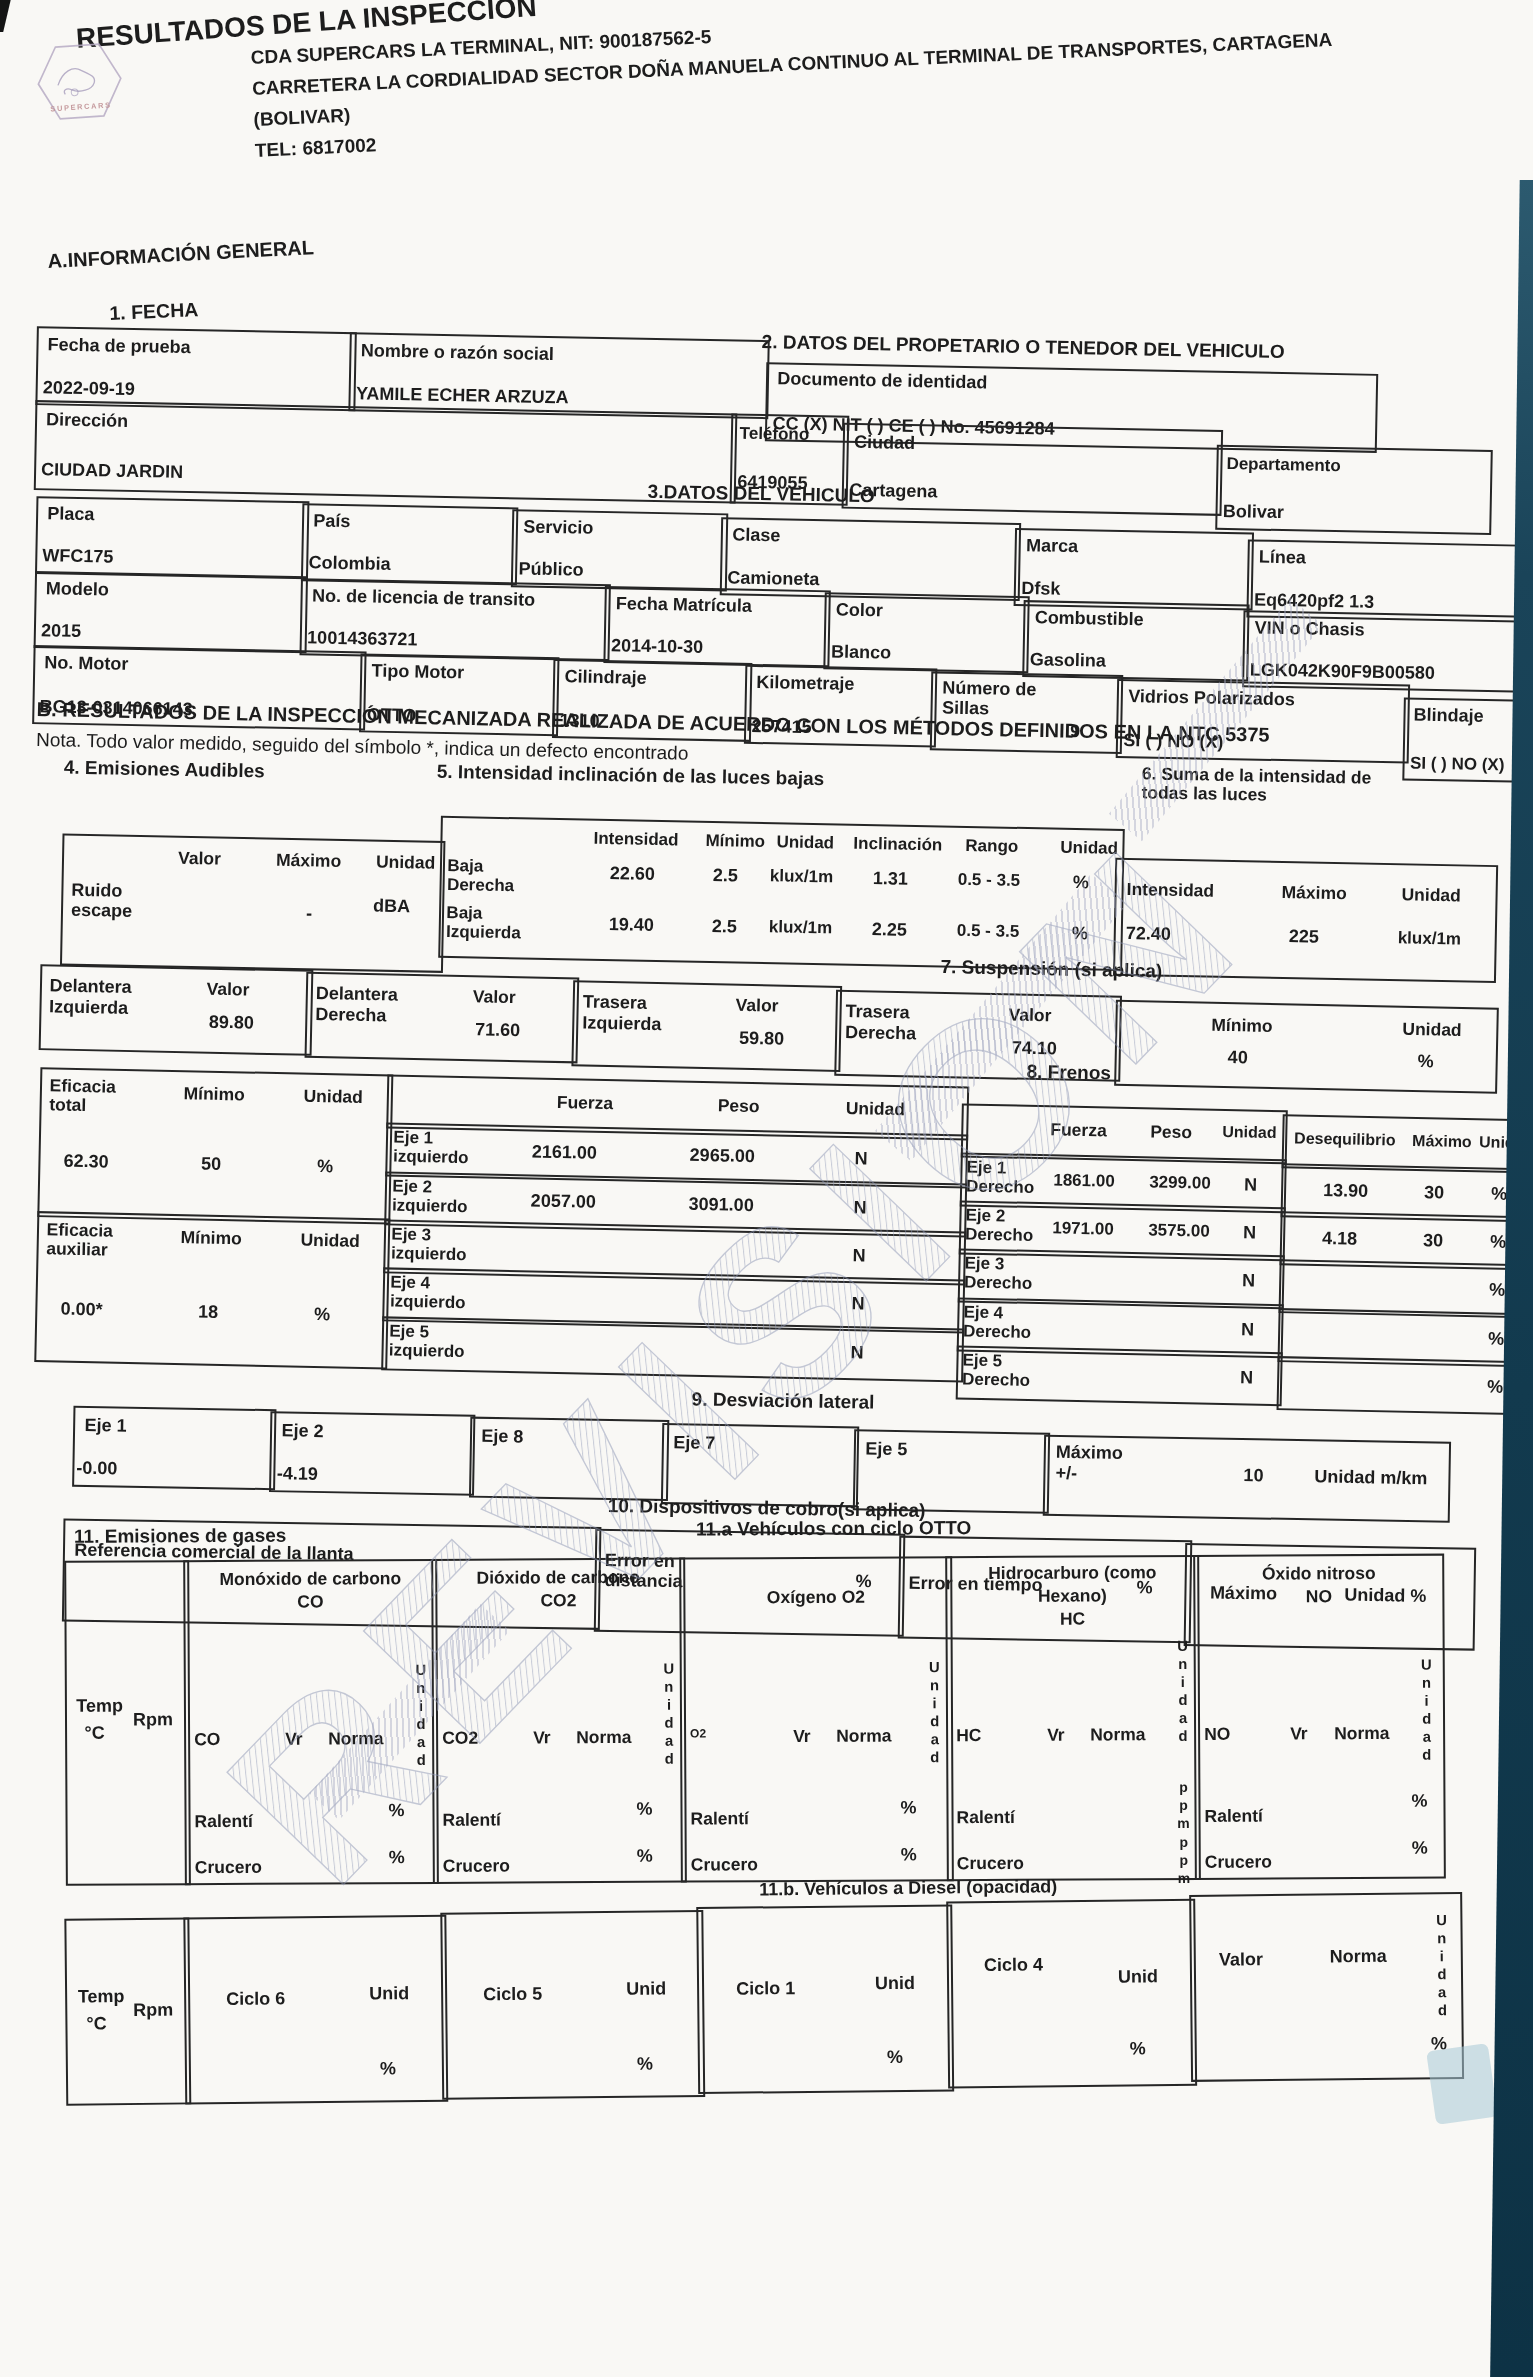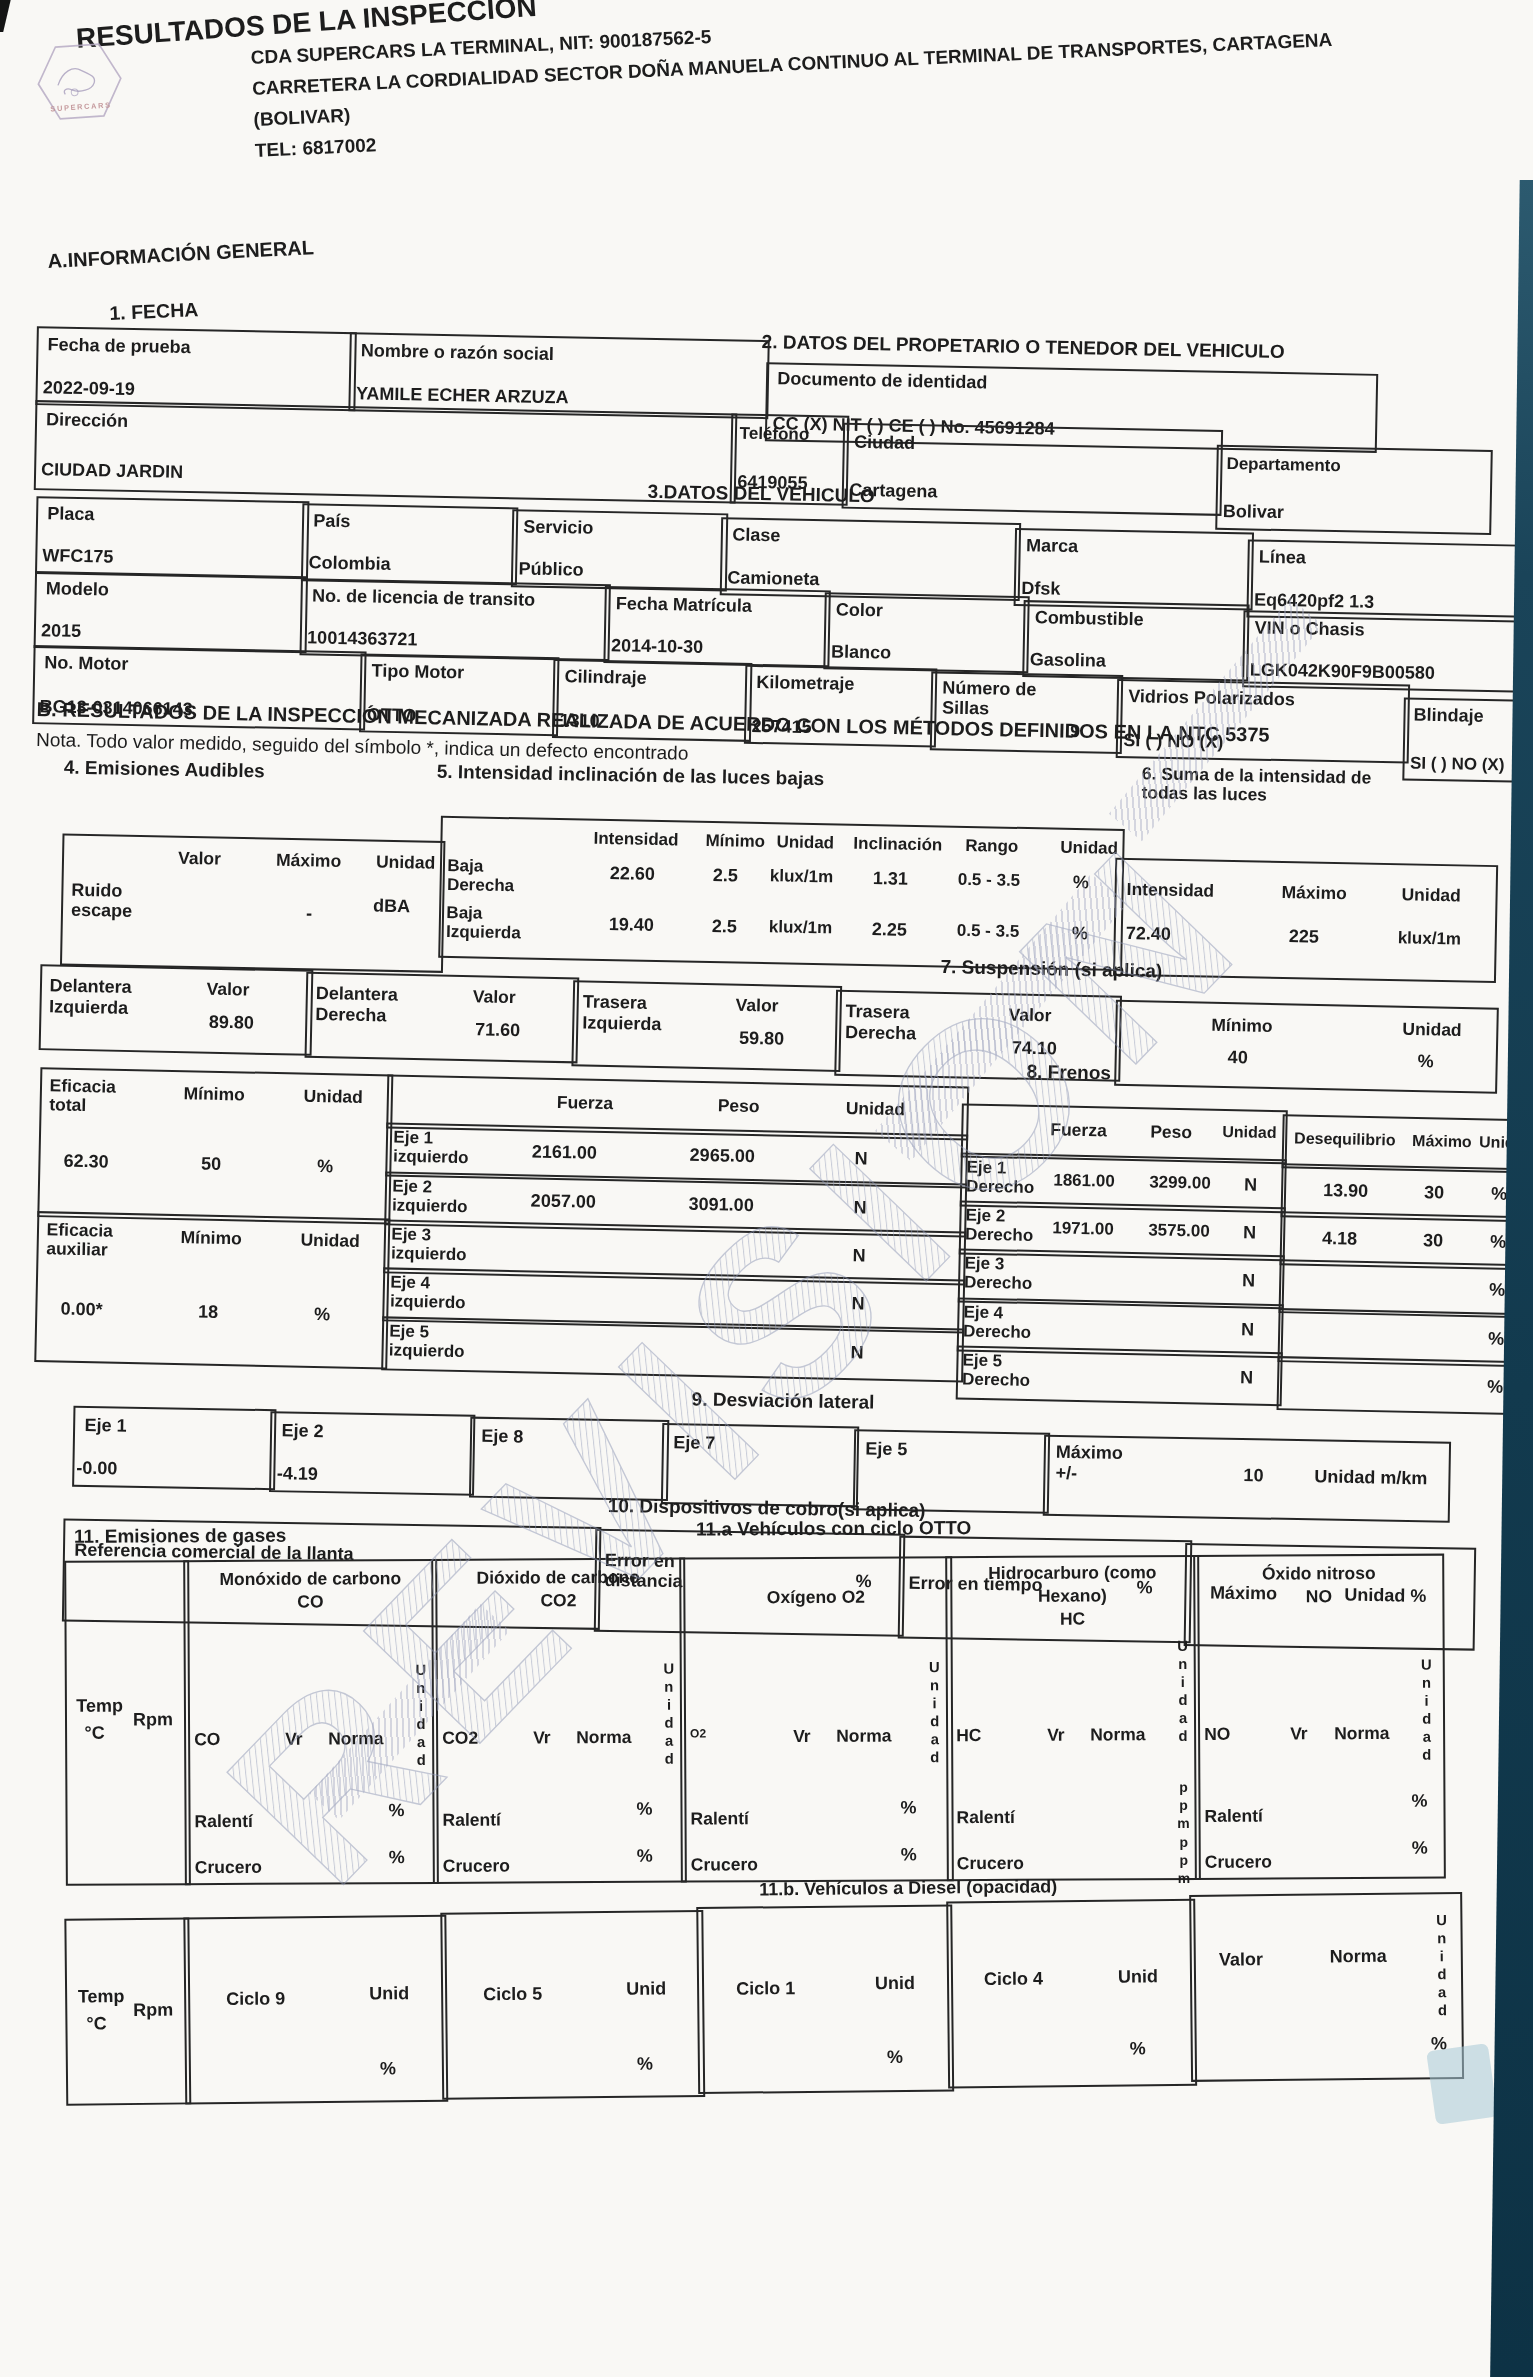--- a/index.html
+++ b/index.html
@@ -491,36 +491,36 @@
   </div>
 
   <div class="sec" style="left:34px;top:1887px;width:1471px;height:222px;transform:rotate(-0.6deg)">
     <span class="st" style="left:725px;top:0;font-size:18px">11.b. Vehículos a Diesel (opacidad)</span>
     <div class="c" style="left:30px;top:32px;width:121px;height:183px">
       <span class="fv" style="left:10.7px;top:67px">Temp</span>
       <span class="fv" style="left:19px;top:94px">°C</span>
       <span class="fv" style="left:66px;top:81px">Rpm</span>
     </div>
     <div class="c" style="left:149px;top:32px;width:259px;height:183px">
-      <span class="fv" style="left:40px;top:71px">Ciclo 9</span>
+      <span class="fv" style="left:40px;top:71px">Ciclo 6</span>
       <span class="fv" style="left:183px;top:67px">Unid</span>
       <span class="fv" style="left:193px;top:142px">%</span>
     </div>
     <div class="c" style="left:406px;top:29.6px;width:259px;height:183px">
       <span class="fv" style="left:40px;top:71px">Ciclo 5</span>
       <span class="fv" style="left:183px;top:67px">Unid</span>
       <span class="fv" style="left:193px;top:142px">%</span>
     </div>
     <div class="c" style="left:662px;top:27px;width:252px;height:183px">
       <span class="fv" style="left:37px;top:71px">Ciclo 1</span>
       <span class="fv" style="left:176px;top:67px">Unid</span>
       <span class="fv" style="left:187px;top:141px">%</span>
     </div>
     <div class="c" style="left:912px;top:24px;width:245px;height:183px">
-      <span class="fv" style="left:35px;top:67px">Ciclo 4</span>
+      <span class="fv" style="left:35px;top:53px">Ciclo 4</span>
       <span class="fv" style="left:169px;top:66px">Unid</span>
       <span class="fv" style="left:180px;top:138px">%</span>
     </div>
     <div class="c" style="left:1155px;top:20px;width:269px;height:183px">
       <span class="fv" style="left:27px;top:54px">Valor</span>
       <span class="fv" style="left:138px;top:52px">Norma</span>
       <span class="vert" style="right:12px;top:17.5px">Unidad</span>
       <span class="fv" style="right:14.8px;top:140px">%</span>
     </div>
   </div>

